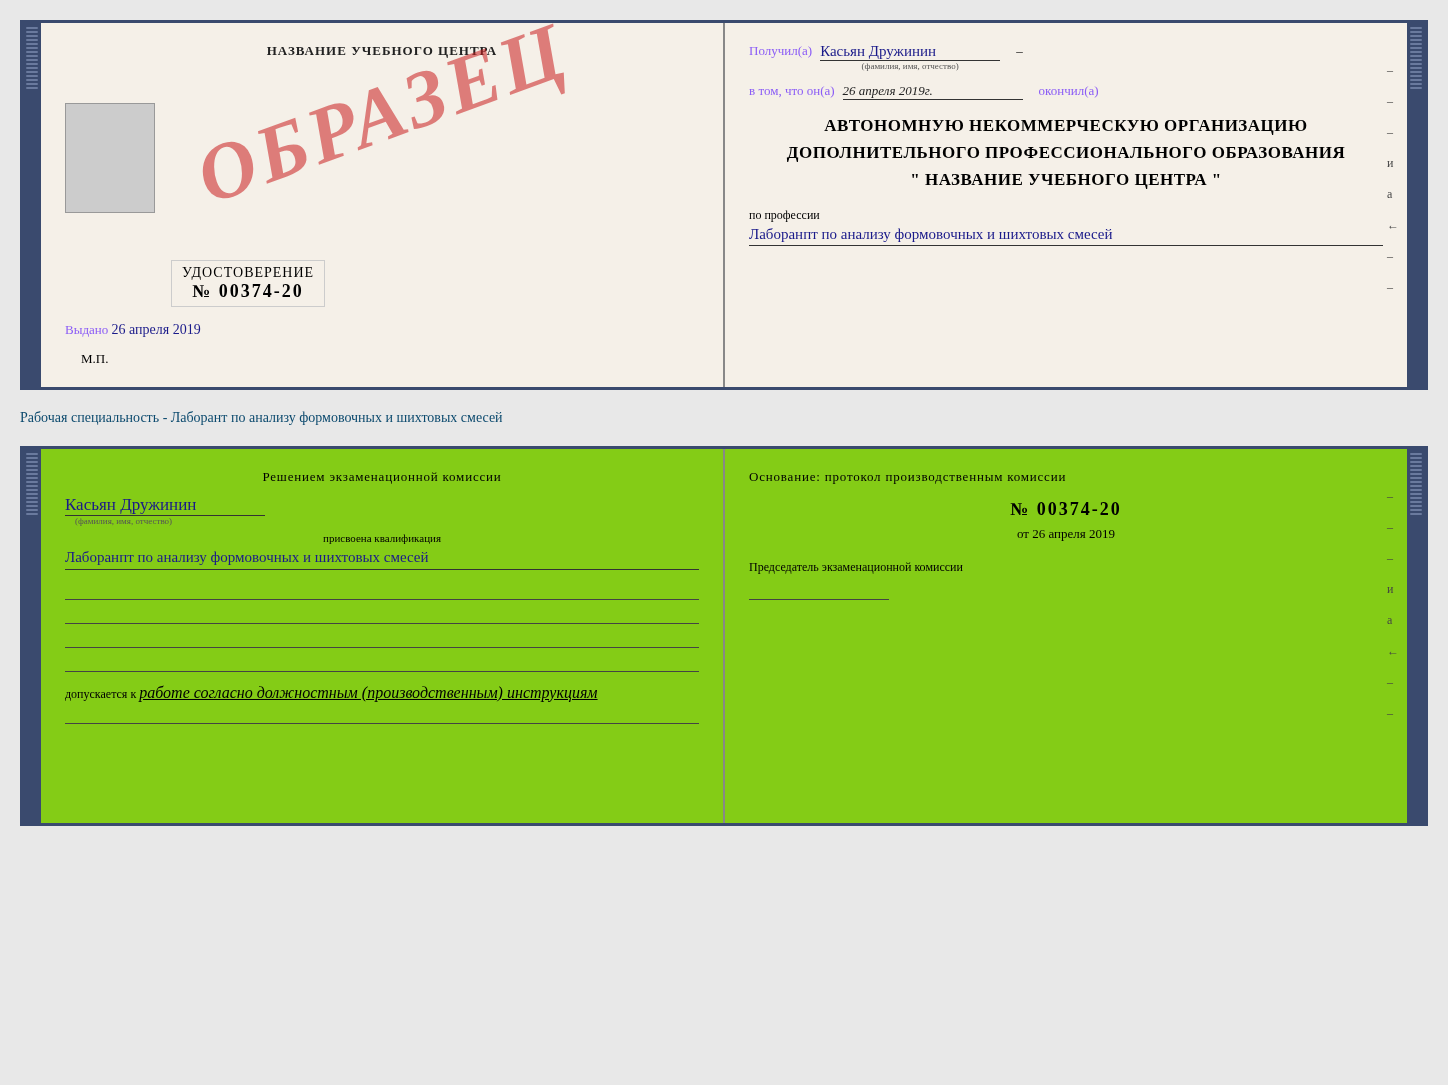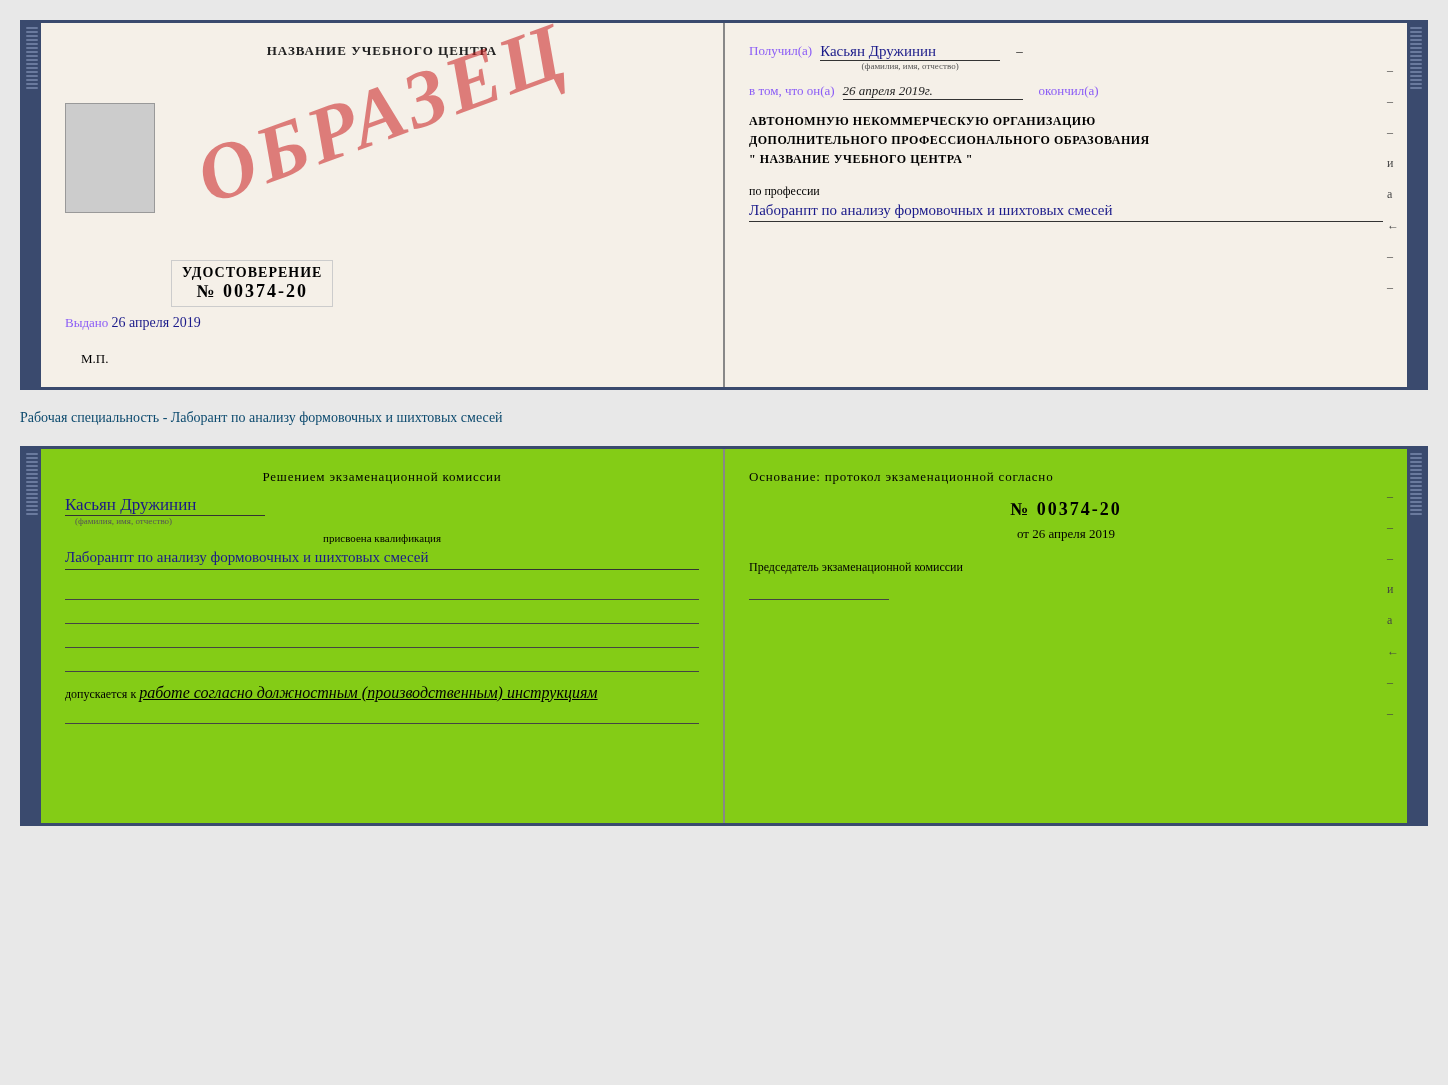--- a/index.html
+++ b/index.html
@@ -86,21 +86,21 @@
       font-size: 80px;
       font-weight: 900;
       color: rgba(200, 30, 30, 0.55);
       letter-spacing: 4px;
       line-height: 1;
       font-style: italic;
       text-transform: uppercase;
     }
     .udost-label {
       font-size: 14px;
-      font-weight: bold;
+      font-weight: normal;
       letter-spacing: 1px;
       text-align: center;
     }
     .udost-number {
       font-size: 18px;
       font-weight: bold;
       text-align: center;
       letter-spacing: 2px;
     }
 
@@ -109,21 +109,21 @@
       height: 110px;
       background: #ccc;
       position: absolute;
       top: 80px;
       left: 24px;
       border: 1px solid #999;
     }
 
     .vydano-line {
       position: absolute;
-      bottom: 56px;
+      bottom: 49px;
       left: 24px;
       font-size: 13px;
     }
     .vydano-handwritten {
       font-family: 'Segoe Script', cursive, serif;
       font-size: 14px;
       color: #1a1a8a;
     }
 
     .mp-label {
@@ -153,21 +153,22 @@
       min-width: 180px;
     }
     .small-label {
       font-size: 9px;
       color: #555;
       text-align: center;
       display: block;
     }
 
     .right-block-center {
-      font-size: 12px;
+      text-align: center;
+      font-size: 17px;
       font-weight: bold;
       letter-spacing: 0.5px;
       line-height: 1.6;
       margin: 10px 0;
     }
 
     .profession-block {
       font-size: 12px;
       margin-top: 14px;
     }
@@ -450,21 +451,21 @@
       </div>
 
       <div class="dopuskaetsya-block">
         <span>допускается к</span>
         <span class="dopusk-italic">работе согласно должностным (производственным) инструкциям</span>
       </div>
       <div class="b-line" style="margin-top:6px;"></div>
     </div>
 
     <div class="bottom-right">
-      <div class="osnovaniye-title">Основание: протокол экзаменационной  согласно</div>
+      <div class="osnovaniye-title">Основание: протокол производственным  комиссии</div>
 
       <div class="number-big">№  00374-20</div>
       <div class="ot-date">
         <span>от</span>
         <span>26 апреля 2019</span>
       </div>
 
       <div class="podpis-block">
         <div>Председатель экзаменационной комиссии</div>
         <div class="podpis-line"></div>

